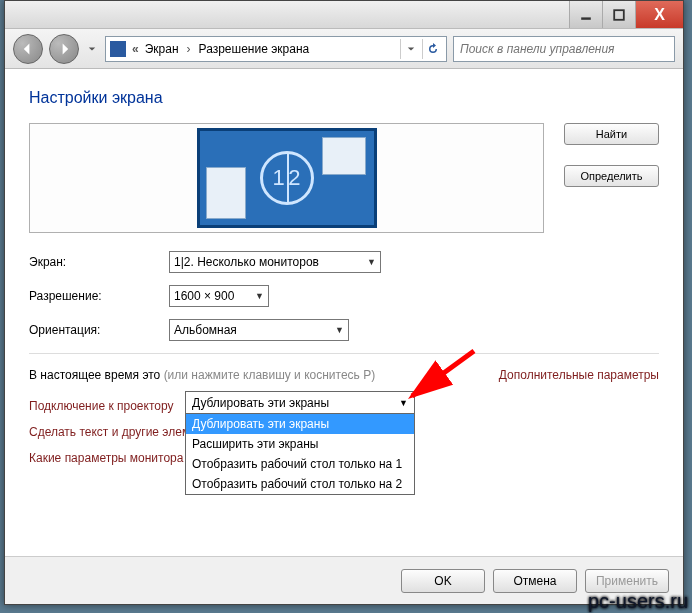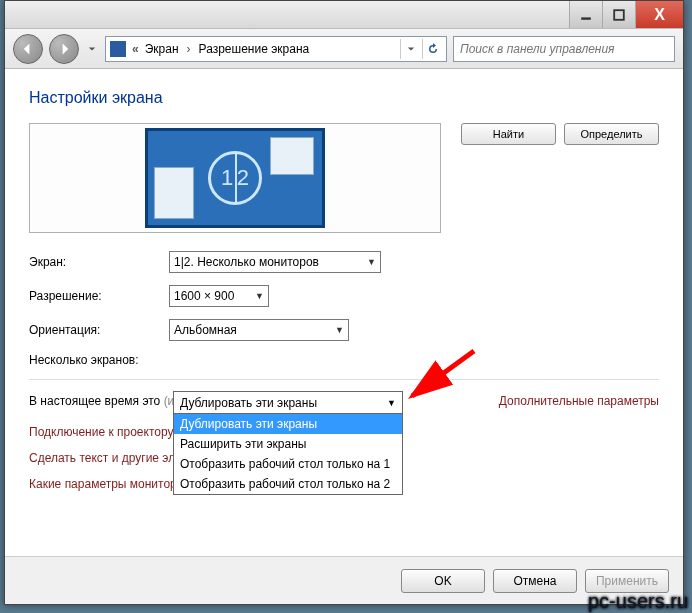--- a/index.html
+++ b/index.html
@@ -73,36 +73,36 @@
   display:flex; align-items:center; justify-content:center; color:#cfe6ff;
   font-size:22px; font-weight:normal; position:relative;
 }
 .monitor-box .circle::before { content:""; position:absolute; top:0; bottom:0; left:50%; width:2px; background:#cfe6ff; }
 .monitor-box .num1 { position:absolute; left:10px; }
 .monitor-box .num2 { position:absolute; right:10px; }
 .monitor-box .thumb { position:absolute; background:#e8f0f8; border:1px solid #88aacc; }
 .thumb.t1 { left:6px; bottom:6px; width:40px; height:52px; }
 .thumb.t2 { right:8px; top:6px; width:44px; height:38px; }
 
-.side-btns { display:flex; flex-direction:row; gap:8px; }
+.side-btns { display:flex; flex-direction:column; gap:20px; }
 .side-btns button {
   width:95px; height:22px; font-size:11px;
   background:linear-gradient(#fdfdfd,#e4e4e4); border:1px solid #888; border-radius:3px; cursor:pointer;
 }
 
 .form-row { display:flex; align-items:center; margin:12px 0; font-size:12px; }
 .form-row .lbl { width:140px; color:#000; }
 .form-row select, .fake-select {
   font-size:12px; height:22px; border:1px solid #777; background:#fff; padding:0 4px;
 }
 .fake-select { display:flex; align-items:center; justify-content:space-between; cursor:pointer; position:relative; }
 .fake-select .arrow { font-size:9px; color:#333; margin-left:6px; }
 
 .dropdown-open {
-  position:absolute; left:168px; top:390px; width:230px;
+  position:absolute; left:180px; top:390px; width:230px;
   border:1px solid #666; background:#fff; z-index:10; font-size:12px;
 }
 .dropdown-open .sel-head {
   height:22px; background:#fff; border-bottom:1px solid #666;
   display:flex; align-items:center; padding:0 6px; justify-content:space-between;
 }
 .dropdown-open .opt { padding:3px 6px; cursor:pointer; }
 .dropdown-open .opt.selected { background:#3399ff; color:#fff; }
 
 .status-line { font-size:12px; margin:14px 0; display:flex; justify-content:space-between; }
@@ -230,23 +230,20 @@
     </div>
 
     <div class="form-row">
       <span class="lbl">Ориентация:</span>
       <div class="fake-select" style="width:180px">
         <span>Альбомная</span>
           <span class="arrow">▼</span>
       </div>
     </div>
 
-    <div class="form-row">
-      <span class="lbl">Несколько экранов:</span>
-    </div>
 
     <hr class="sep">
 
     <div class="status-line">
       <span>
         <span>В настоящее время это </span>
         <span style="color:#888">(или нажмите клавишу     и коснитесь P)</span>
       </span>
       <span class="link">Дополнительные параметры</span>
     </div>

